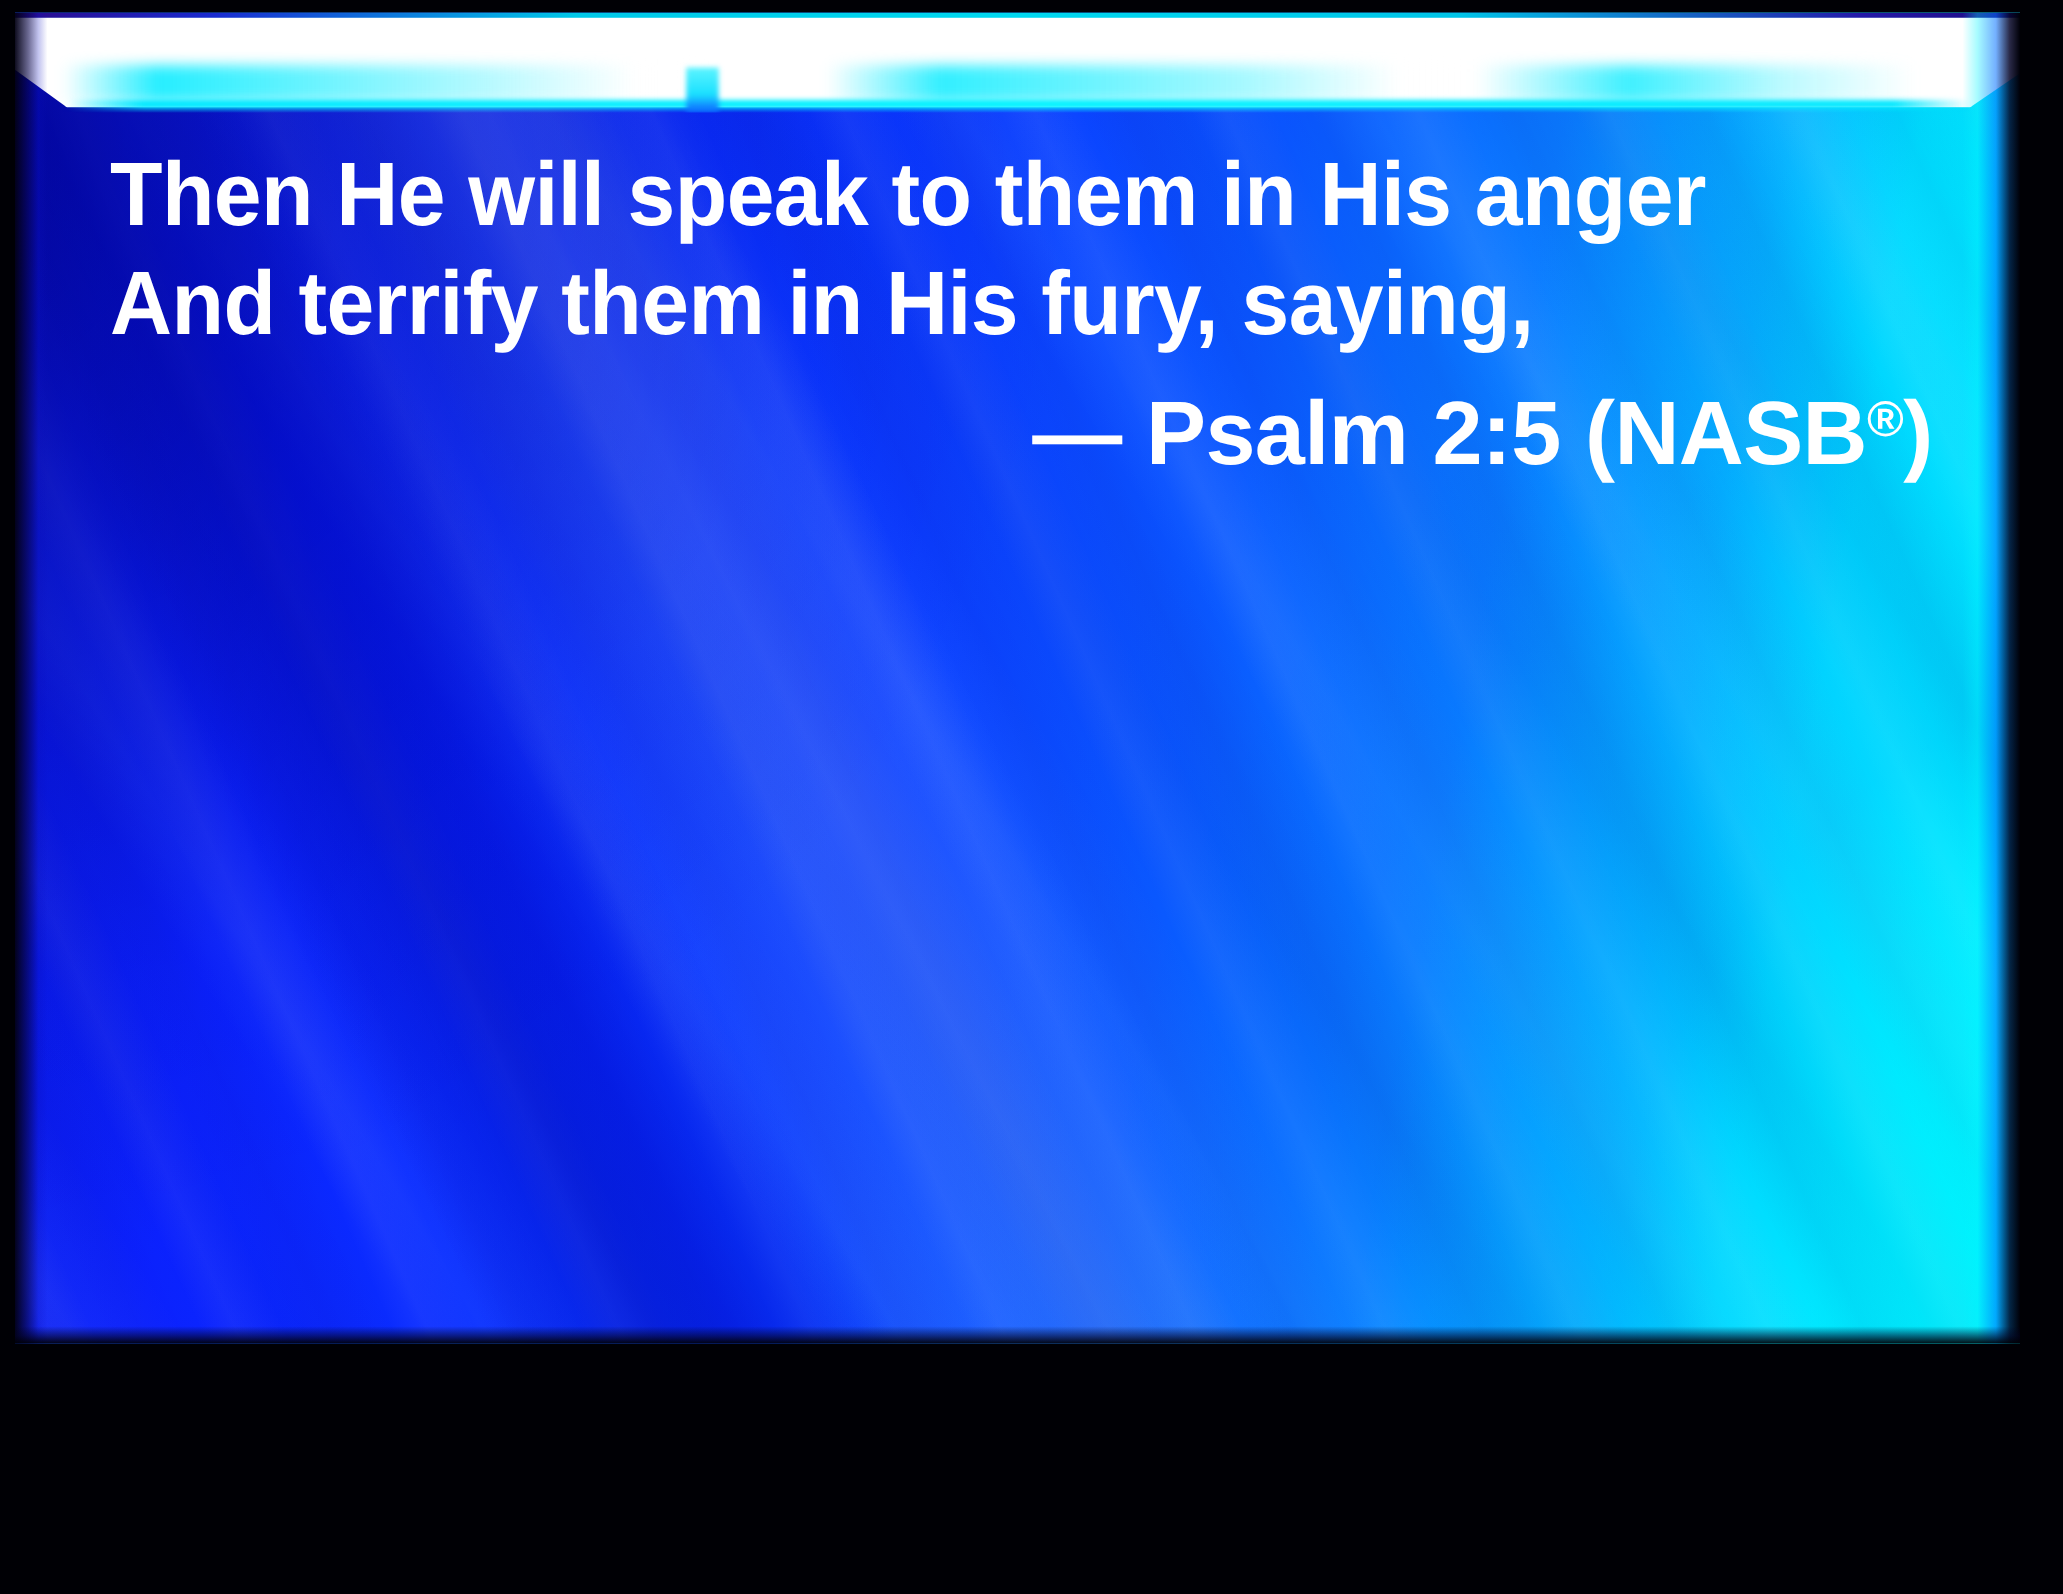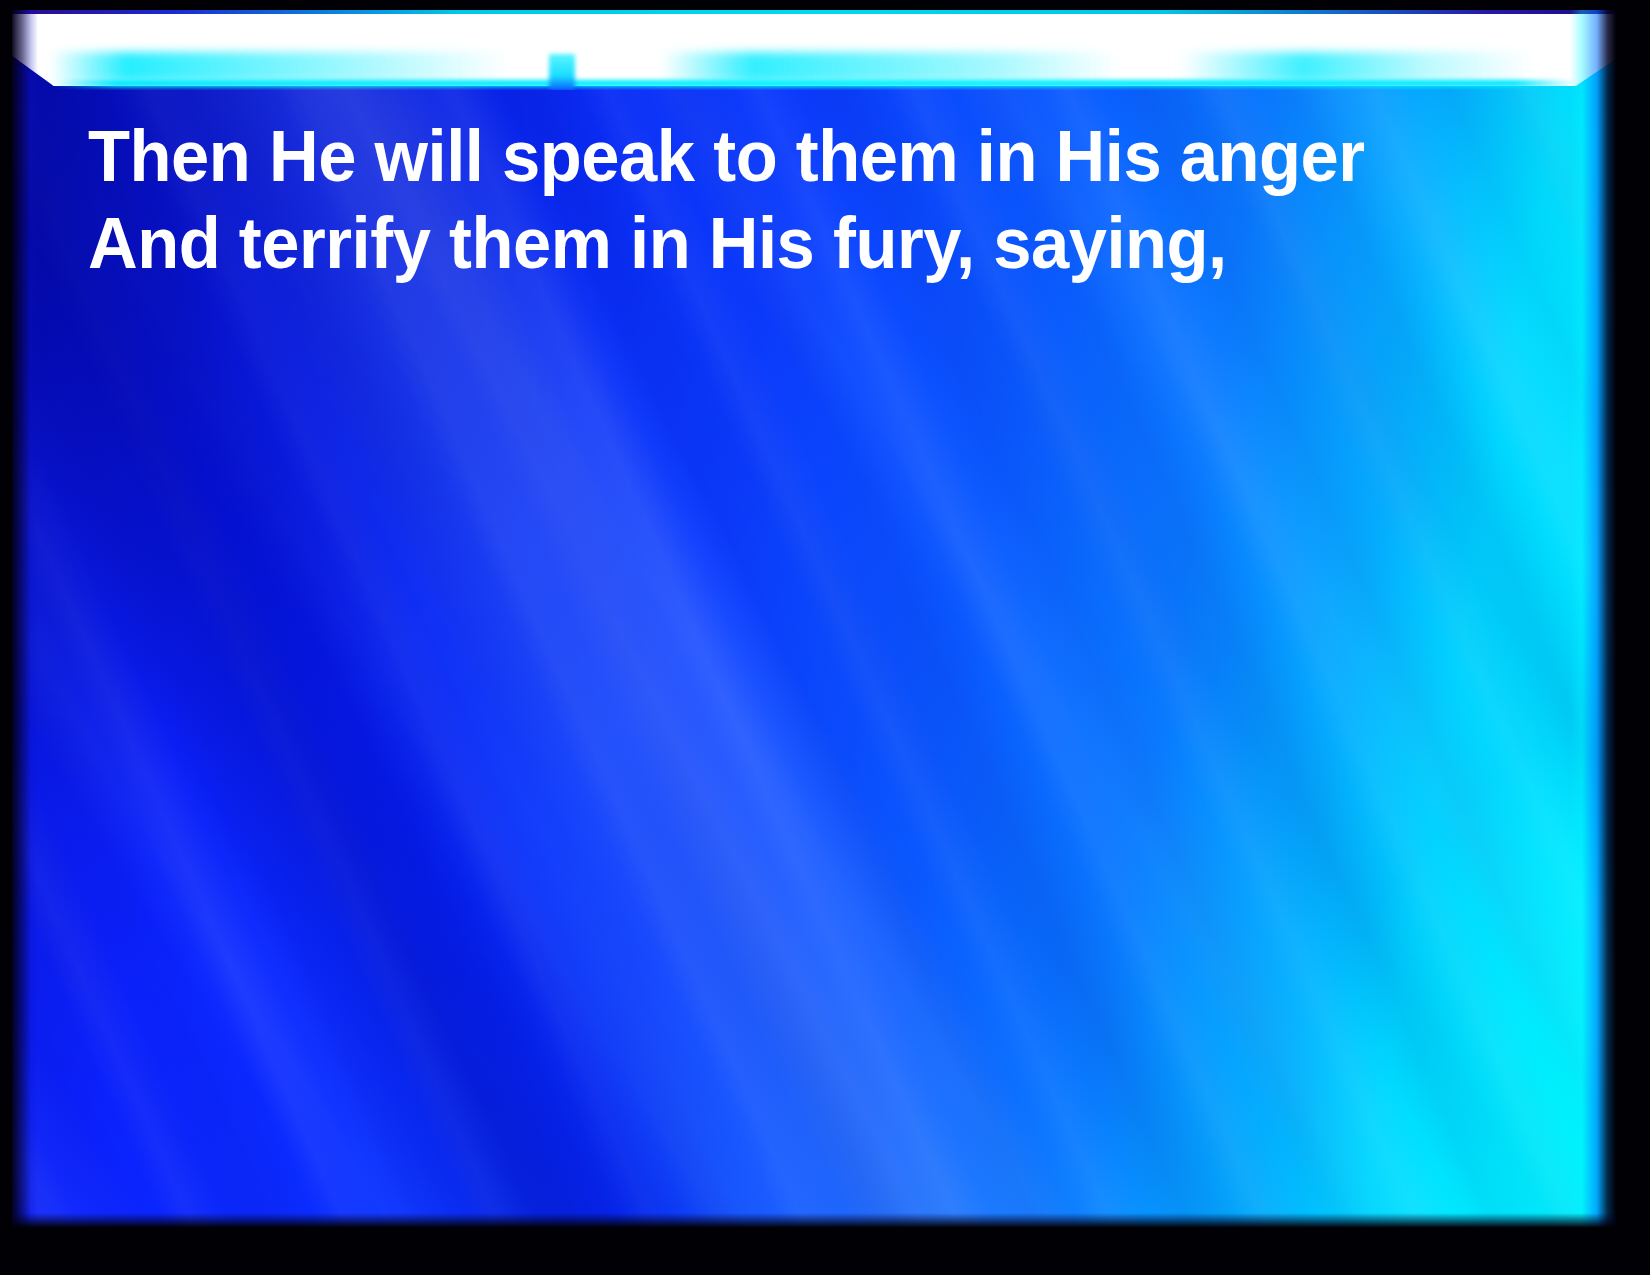--- a/index.html
+++ b/index.html
@@ -22,21 +22,21 @@
     background: #000005;
     overflow: hidden;
   }
 
   
   #artwork {
     position: absolute;
     left: 12px;
     top: 10px;
     width: 1604px;
-    height: 1217px;
+    height: 1065px;
     overflow: hidden;
     background: #0f766e;
   }
 
   
   .layer {
     position: absolute;
     inset: 0;
   }
 
@@ -265,20 +265,21 @@
       <div id="banner-thinline"></div>
       <div id="banner-body"></div>
       <div id="banner-cyan-underglow"></div>
       <div id="banner-cyan-edge"></div>
       <div id="banner-notch"></div>
     </div>
 
     <div id="quote-block">
       <div class="quote-line">Then He will speak to them in His anger</div>
       <div class="quote-line">And terrify them in His fury, saying,</div>
+      <div class="quote-line" id="citation-line"><span>—</span><span>&nbsp;</span><span>Psalm 2:5</span><span>&nbsp;</span><span>(NASB</span><span class="reg">®</span><span>)</span></div>
     </div>
 
     <div id="left-rim"></div>
     <div id="right-rim"></div>
     <div id="bottom-rim"></div>
 
   </div>
 </div>
 
 </body></html>

